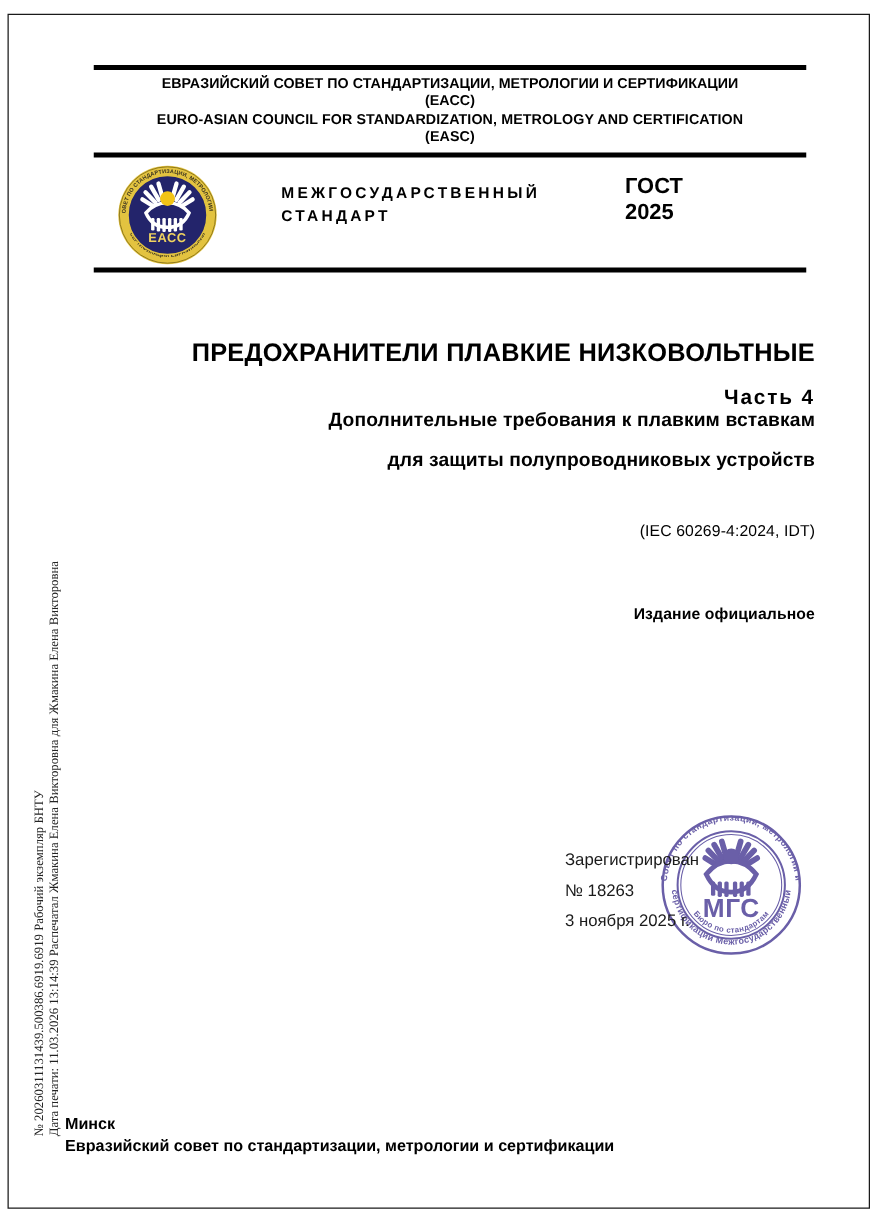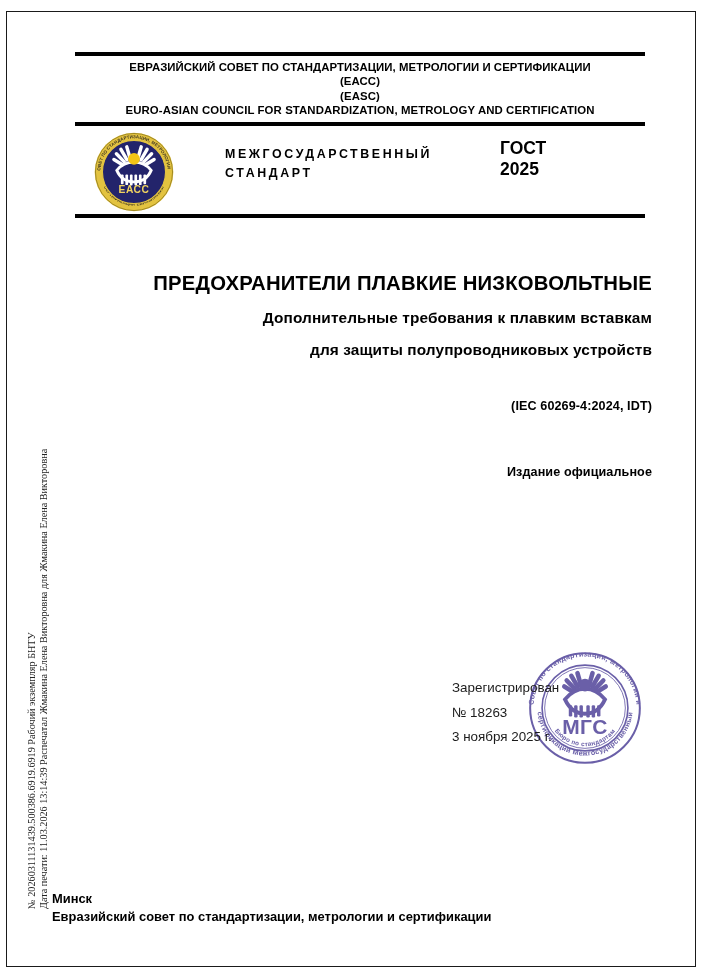--- a/index.html
+++ b/index.html
@@ -101,35 +101,34 @@
     line-height: 26px;
     white-space: nowrap;
   }
   #title-part {
     margin-top: 12px;
     font-size: 16.6px;
     font-weight: bold;
     letter-spacing: 1.5px;
   }
   #title-sub1 {
-    margin-top: 13px;
     font-size: 15.4px;
     font-weight: bold;
     letter-spacing: 0.1px;
   }
   #title-sub2 {
     margin-top: 14px;
     font-size: 15.4px;
     font-weight: bold;
     letter-spacing: 0.1px;
   }
   #title-iec {
     margin-top: 40px;
     font-size: 12.6px;
-    font-weight: bold;
+    font-weight: normal;
     letter-spacing: 0.1px;
   }
   #title-edition {
     margin-top: 52px;
     font-size: 12.6px;
     font-weight: bold;
     letter-spacing: 0.1px;
   }
 
   
@@ -191,22 +190,22 @@
 
 <div id="page">
 
   <div id="page-border"></div>
 
   <div class="rule thick" style="top:52px;"></div>
 
   <div id="org-header">
     <div class="line ru1">ЕВРАЗИЙСКИЙ СОВЕТ ПО СТАНДАРТИЗАЦИИ, МЕТРОЛОГИИ И СЕРТИФИКАЦИИ</div>
     <div class="line">(ЕАСС)</div>
+    <div class="line">EURO-ASIAN COUNCIL FOR STANDARDIZATION, METROLOGY AND CERTIFICATION</div>
     <div class="line">(EASC)</div>
-    <div class="line">EURO-ASIAN COUNCIL FOR STANDARDIZATION, METROLOGY AND CERTIFICATION</div>
   </div>
 
   <div class="rule thick" style="top:122px;"></div>
 
   <div id="std-row">
 
     <div id="emblem">
       <svg viewBox="0 0 100 100" width="82" height="82" aria-hidden="true">
         <defs>
           <path id="ringPathTop" d="M 50,50 m -41,0 a 41,41 0 1,1 82,0" fill="none"></path>
@@ -277,20 +276,21 @@
     <div id="std-code">
       <div>ГОСТ</div>
       <div>2025</div>
     </div>
   </div>
 
   <div class="rule thick" style="top:214px;"></div>
 
   <div id="title-block">
     <div id="title-main">ПРЕДОХРАНИТЕЛИ ПЛАВКИЕ НИЗКОВОЛЬТНЫЕ</div>
+    <div id="title-part">Часть 4</div>
     <div id="title-sub1">Дополнительные требования к плавким вставкам</div>
     <div id="title-sub2">для защиты полупроводниковых устройств</div>
     <div id="title-iec">(IEC 60269-4:2024, IDT)</div>
     <div id="title-edition">Издание официальное</div>
   </div>
 
   <div id="stamp">
     <svg viewBox="0 0 130 130" width="124" height="124" aria-hidden="true">
       <defs>
         <path id="sOuterTop" d="M 65,65 m -54,0 a 54,54 0 1,1 108,0" fill="none"></path>

